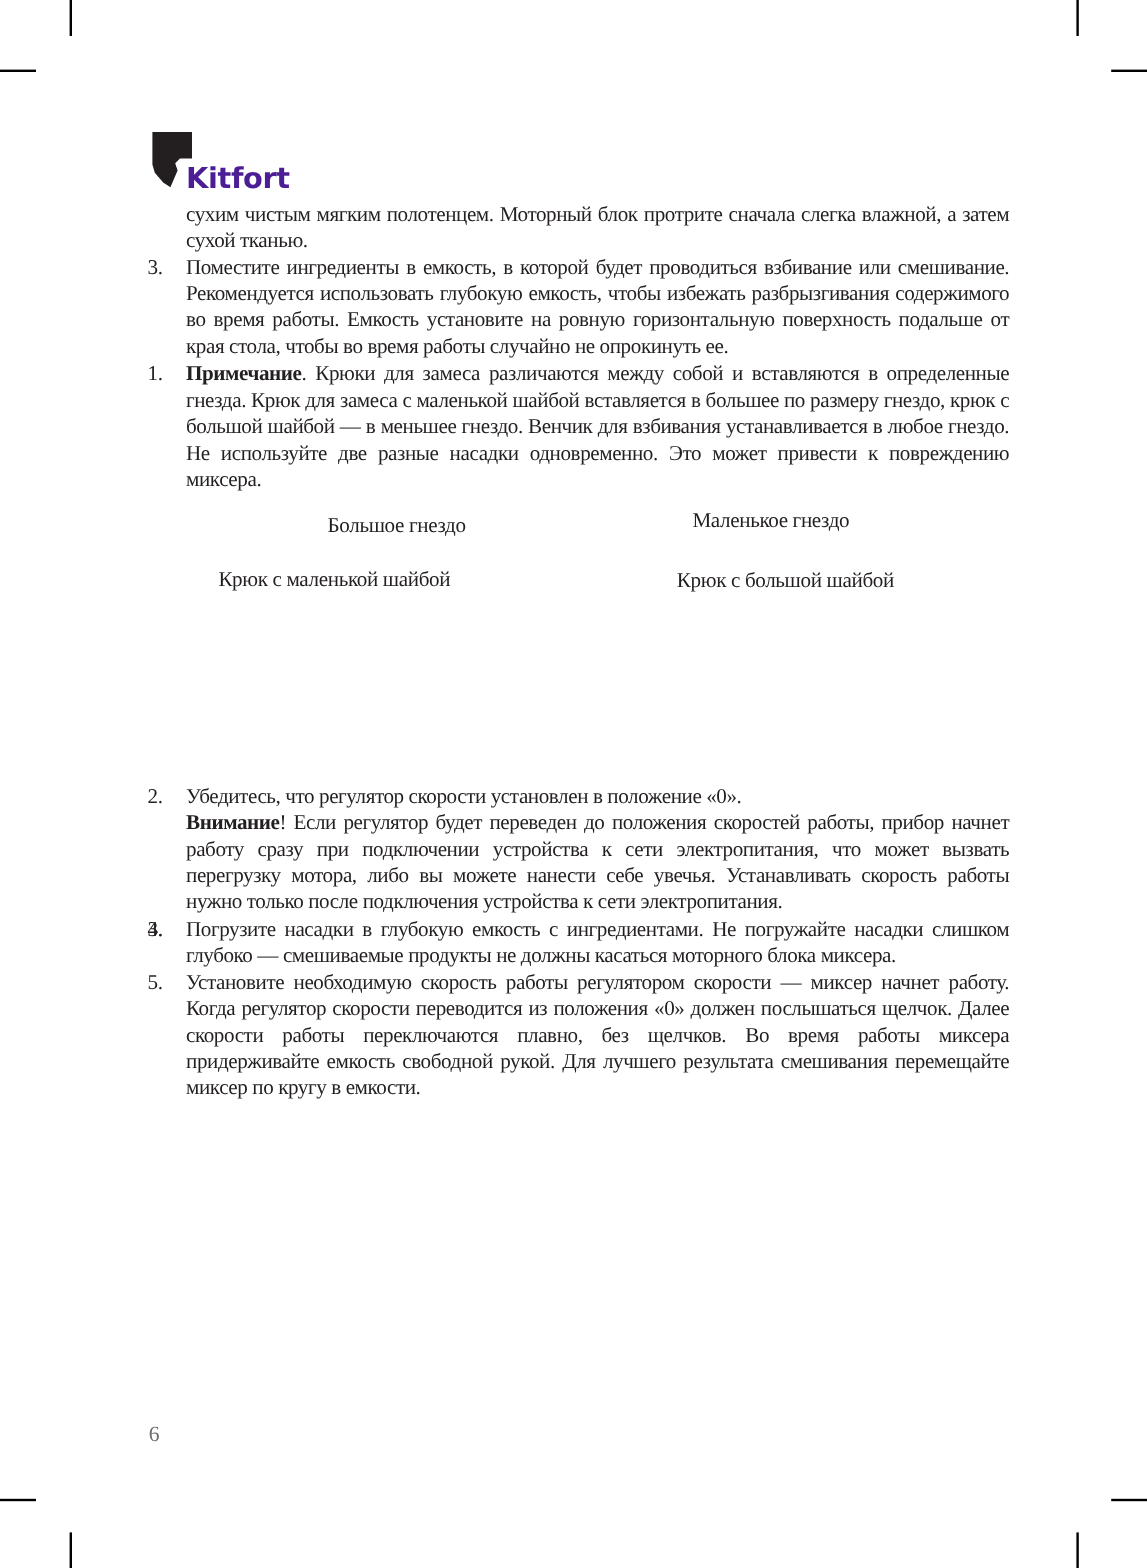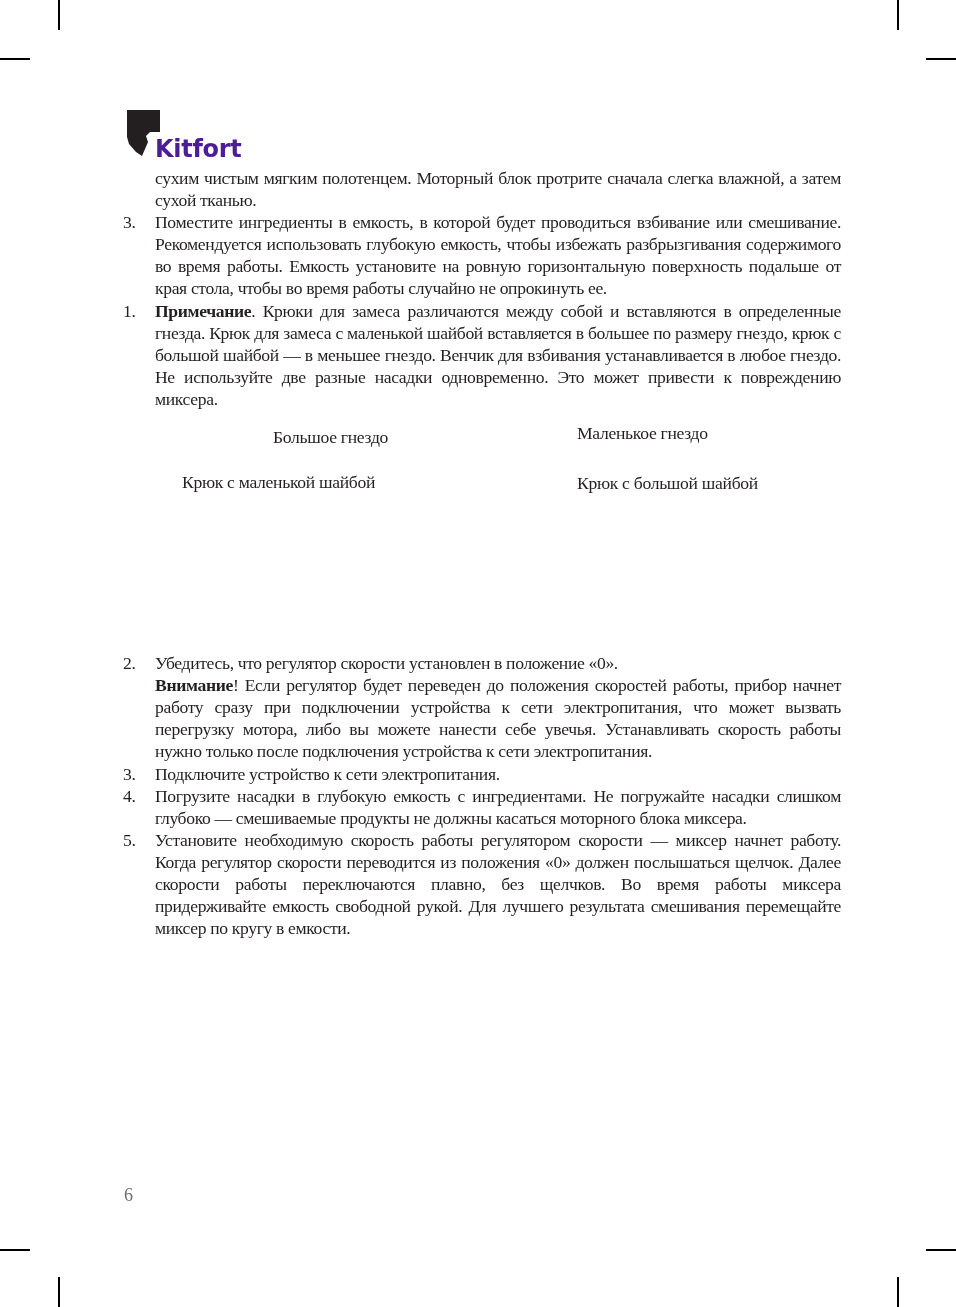--- a/index.html
+++ b/index.html
@@ -109,32 +109,31 @@
           <line x1="414" y1="665" x2="414" y2="686" stroke-width="0.8"></line>
           <rect x="405" y="686" width="10" height="4" stroke-width="0.8"></rect>
           <path d="M414 690 v12 q0 4 -6 4 h-12 q-6 0 -6 -6 q0 -6 6 -6 h4" stroke-width="0.8"></path>
           <path d="M396 706 q-6 10 2 20 q6 8 10 14 M392 706 q-4 14 8 34" stroke-width="0.8"></path>
         </g>
       </g>
     </svg>
     <span class="fig-label" style="left:153px;top:16px;">Большое гнездо</span>
     <span class="fig-label" style="left:457px;top:12px;">Маленькое гнездо</span>
     <span class="fig-label" style="left:62px;top:61px;">Крюк с маленькой шайбой</span>
-    <span class="fig-label" style="left:457px;top:62px;">Крюк с большой шайбой</span>
+    <span class="fig-label" style="left:444px;top:62px;">Крюк с большой шайбой</span>
   </div>
 
   <div class="item">
     <span class="num">2.</span>
     <div>Убедитесь, что регулятор скорости установлен в положение «0».</div>
     <div><b>Внимание</b><span>! Если регулятор будет переведен до положения скоростей работы, прибор начнет работу сразу при подключении устройства к сети электропитания, что может вызвать перегрузку мотора, либо вы можете нанести себе увечья. Устанавливать скорость работы нужно только после подключения устройства к сети электропитания.</span></div>
   </div>
 
   <div class="item">
     <span class="num">3.</span>
-    <span>Подключите устройство к сети электропитания.</span>
   </div>
 
   <div class="item">
     <span class="num">4.</span>
     <span>Погрузите насадки в глубокую емкость с ингредиентами. Не погружайте насадки слишком глубоко — смешиваемые продукты не должны касаться моторного блока миксера.</span>
   </div>
 
   <div class="item">
     <span class="num">5.</span>
     <div>Установите необходимую скорость работы регулятором скорости — миксер начнет работу. Когда регулятор скорости переводится из положения «0» должен послышаться щелчок. Далее скорости работы переключаются плавно, без щелчков. Во время работы миксера придерживайте емкость свободной рукой. Для лучшего результата смешивания перемещайте миксер по кругу в емкости.</div>

